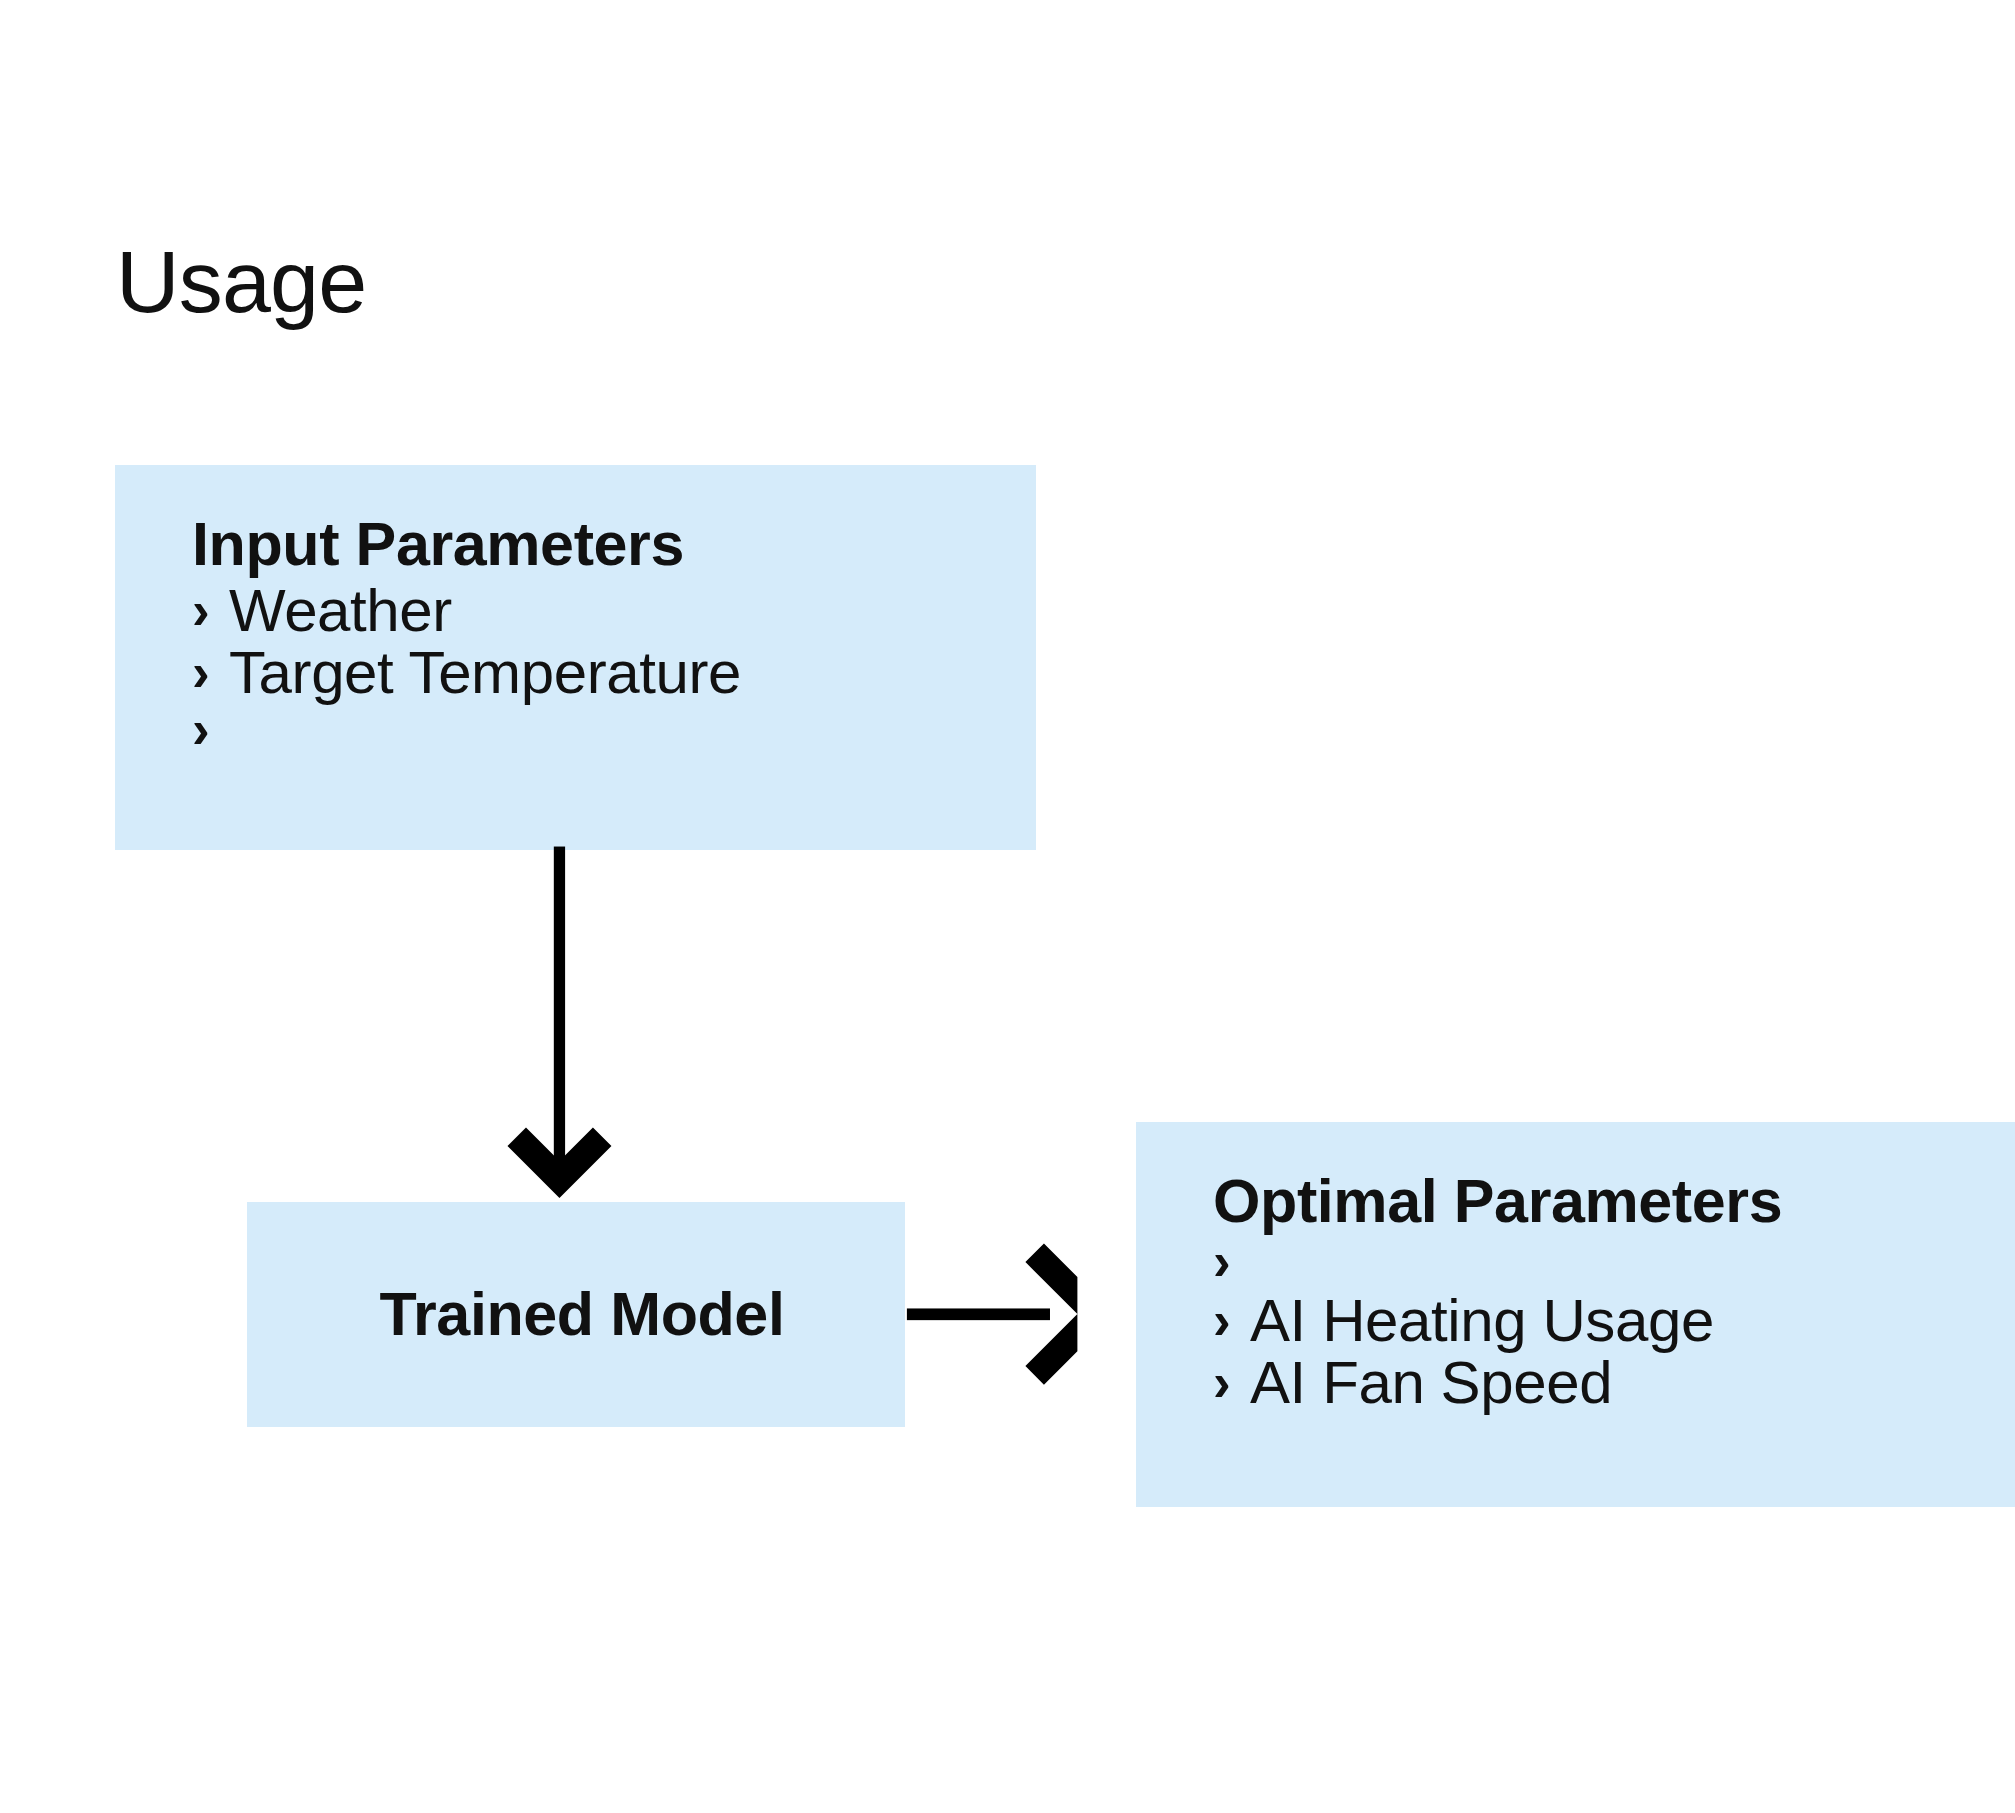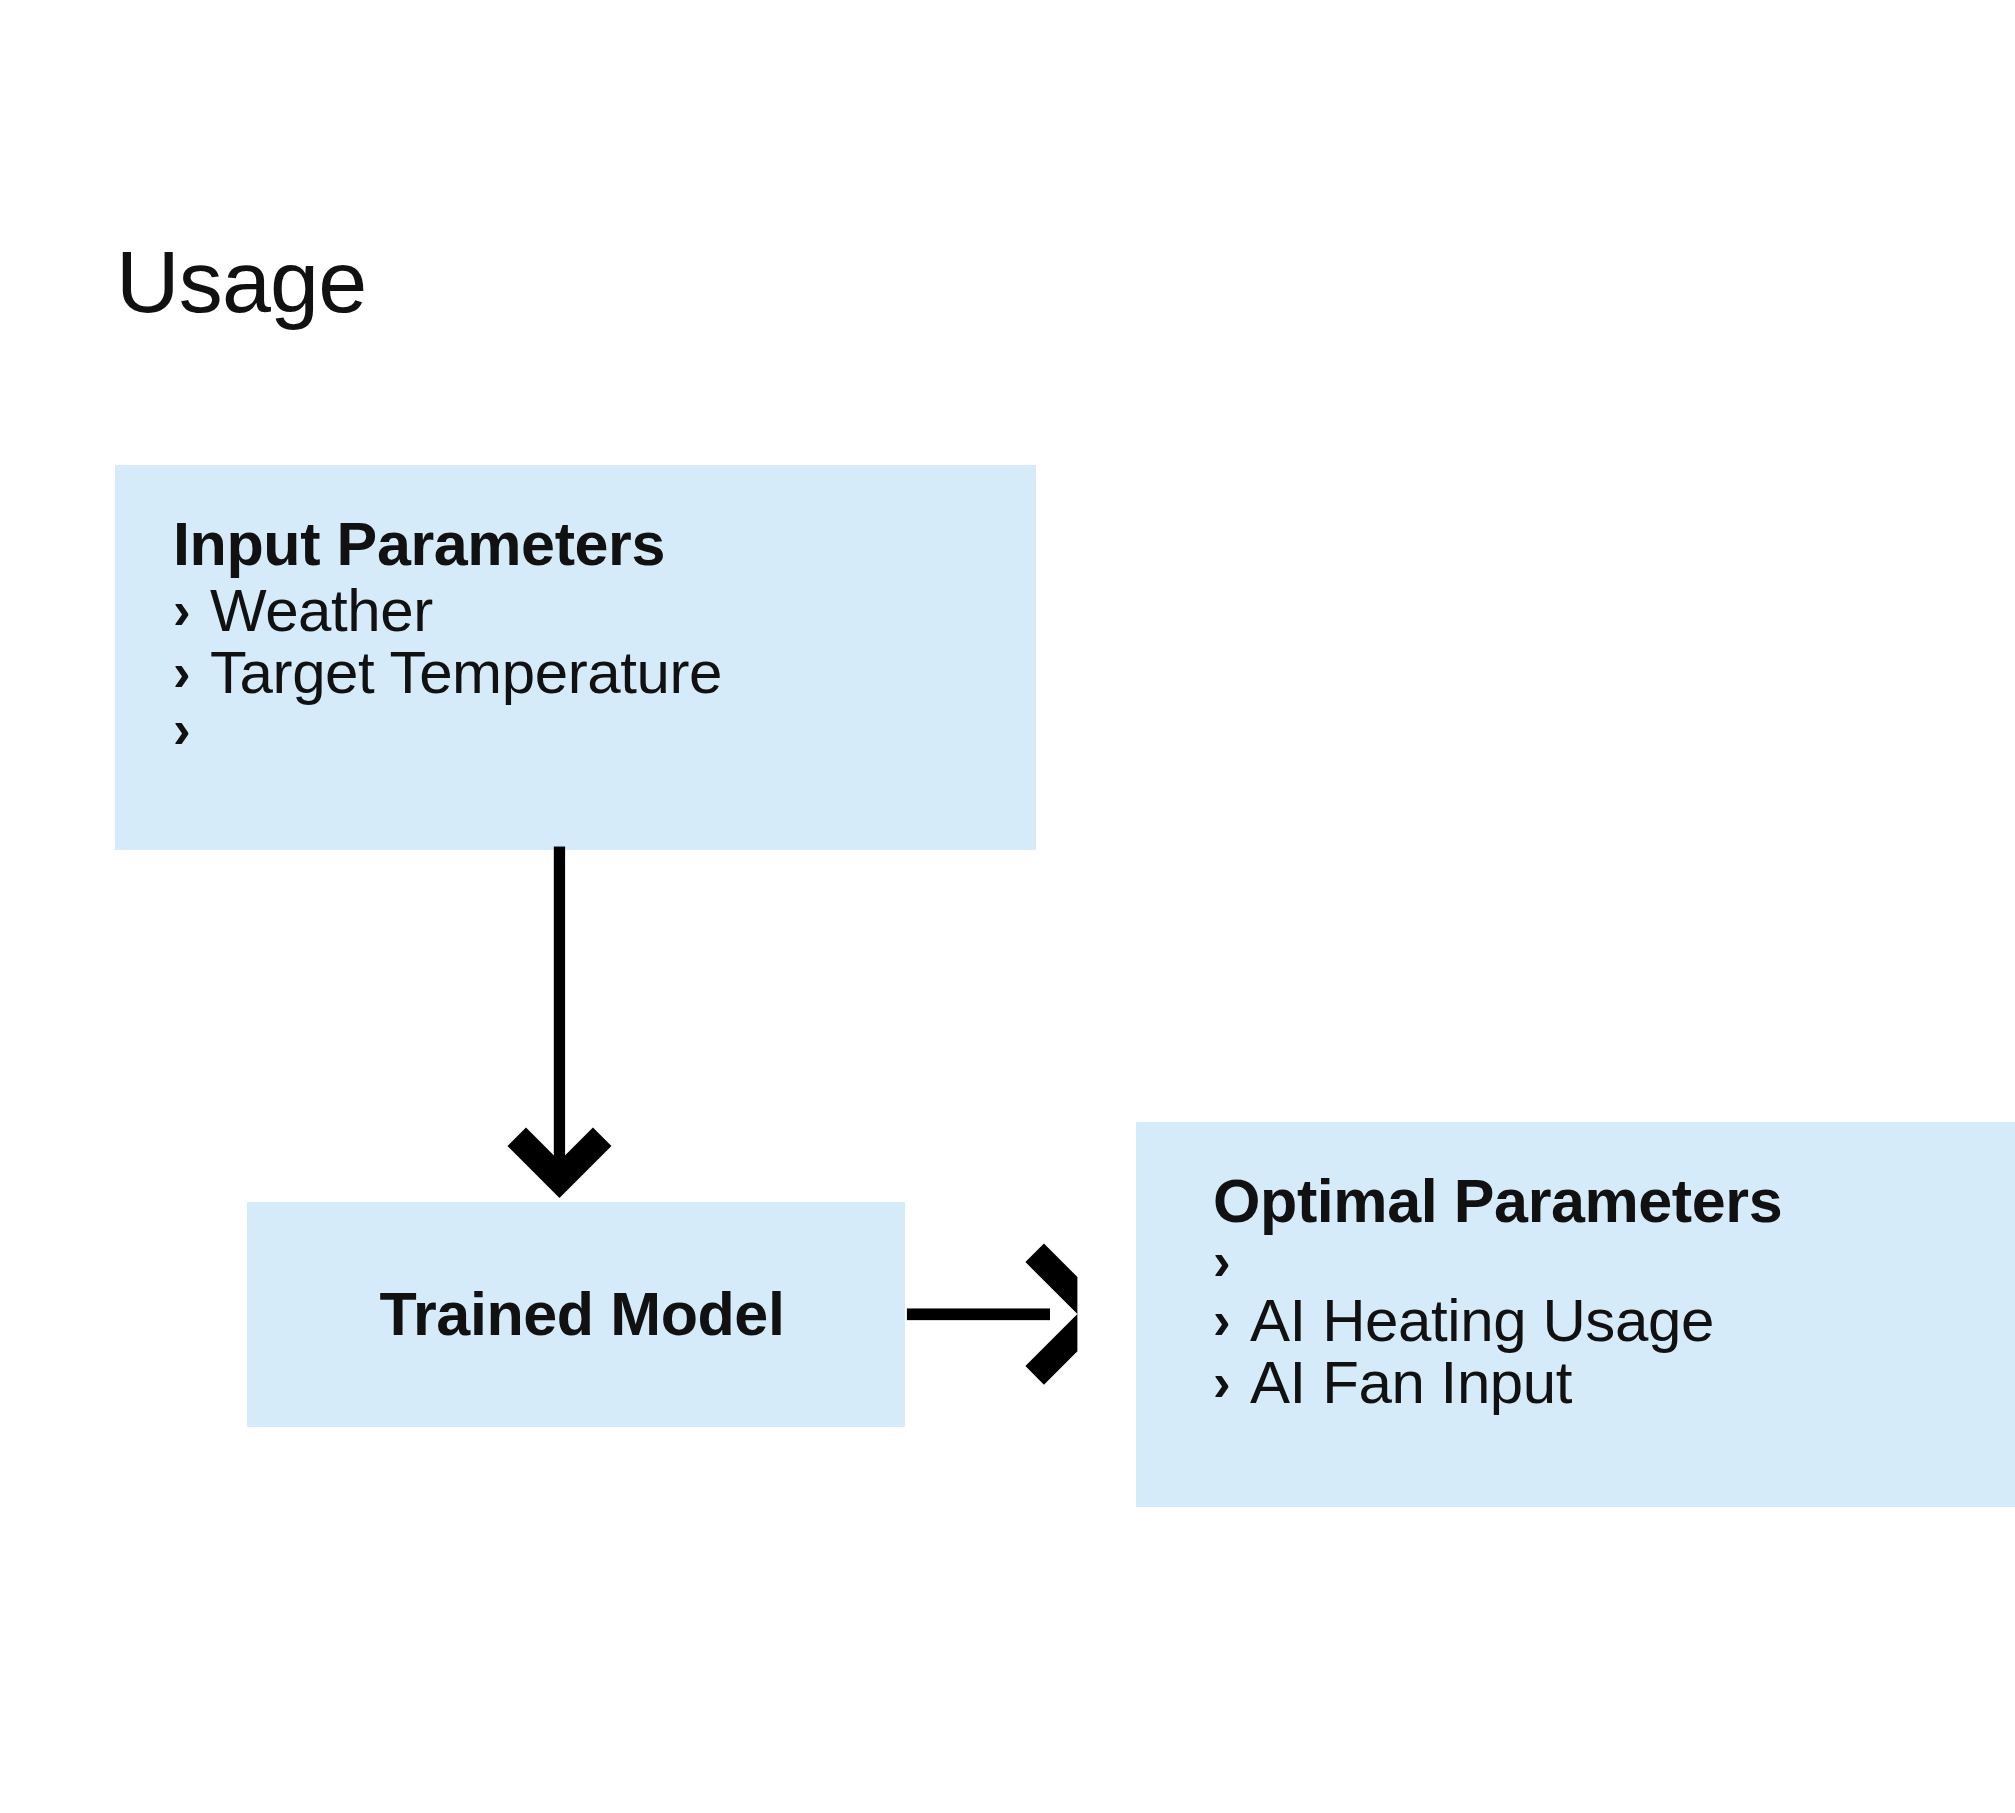--- a/index.html
+++ b/index.html
@@ -43,21 +43,21 @@
     background: #d5ebfa;
     box-sizing: border-box;
   }
 
   
   .box-input {
     left: 115px;
     top: 465px;
     width: 921px;
     height: 385px;
-    padding: 48px 0 0 58px;
+    padding: 48px 0 0 77px;
   }
   .box-optimal {
     left: 1136px;
     top: 1122px;
     width: 921px;
     height: 385px;
     padding: 48px 0 0 77px;
   }
 
   .box-heading {
@@ -158,21 +158,21 @@
     <ul class="bullet-list">
       <li class="bullet-row">
         <span class="chev">›</span>
       </li>
       <li class="bullet-row">
         <span class="chev">›</span>
         <span class="bullet-text">AI Heating Usage</span>
       </li>
       <li class="bullet-row">
         <span class="chev">›</span>
-        <span class="bullet-text">AI Fan Input</span>
+        <span class="bullet-text">AI Fan Speed</span>
       </li>
     </ul>
   </div>
 
   <svg id="arrow-layer" viewBox="0 0 7500 4500" xmlns="http://www.w3.org/2000/svg">
 
     <g>
       <rect x="1374" y="2100" width="28" height="810" fill="#000000"></rect>
       <polygon points="1388,2972 1259,2843 1305,2797 1388,2880 1471,2797 1517,2843" fill="#000000"></polygon>
     </g>

